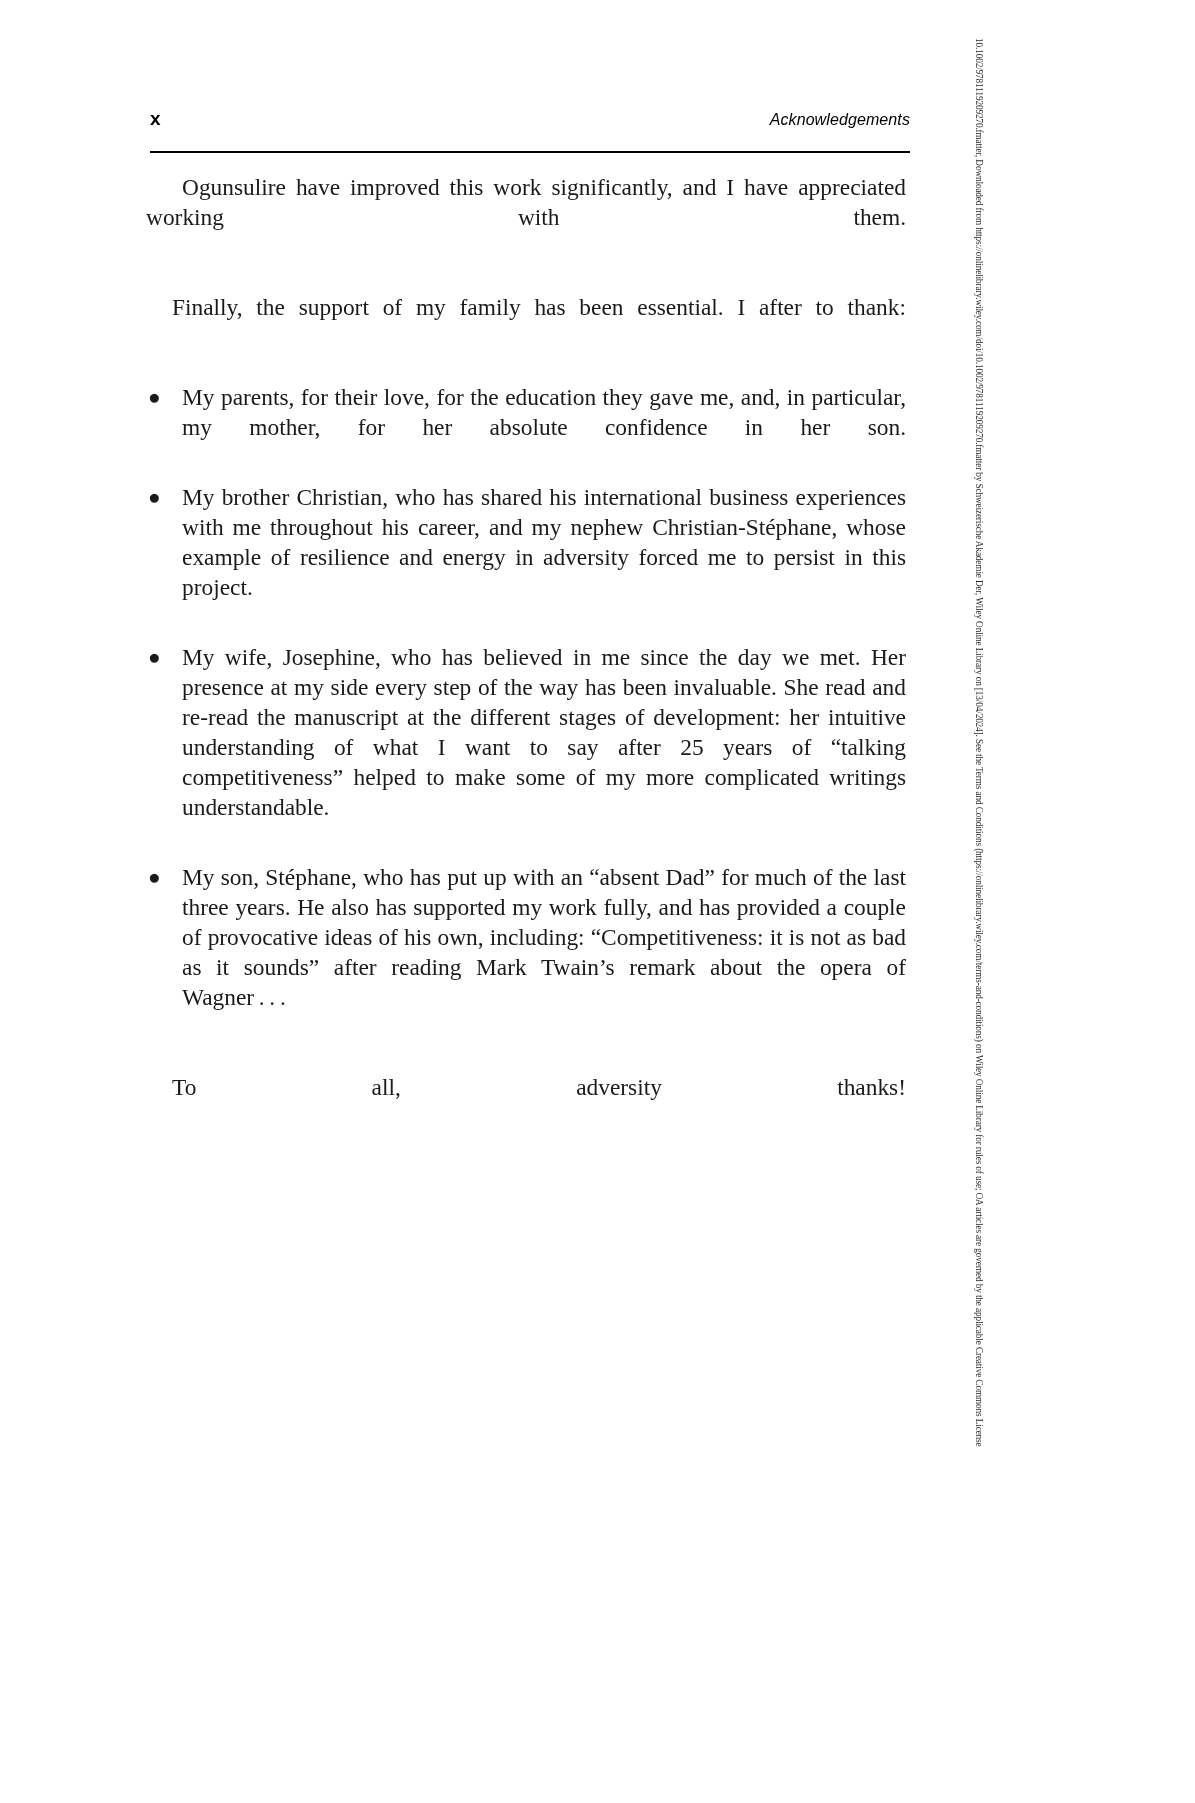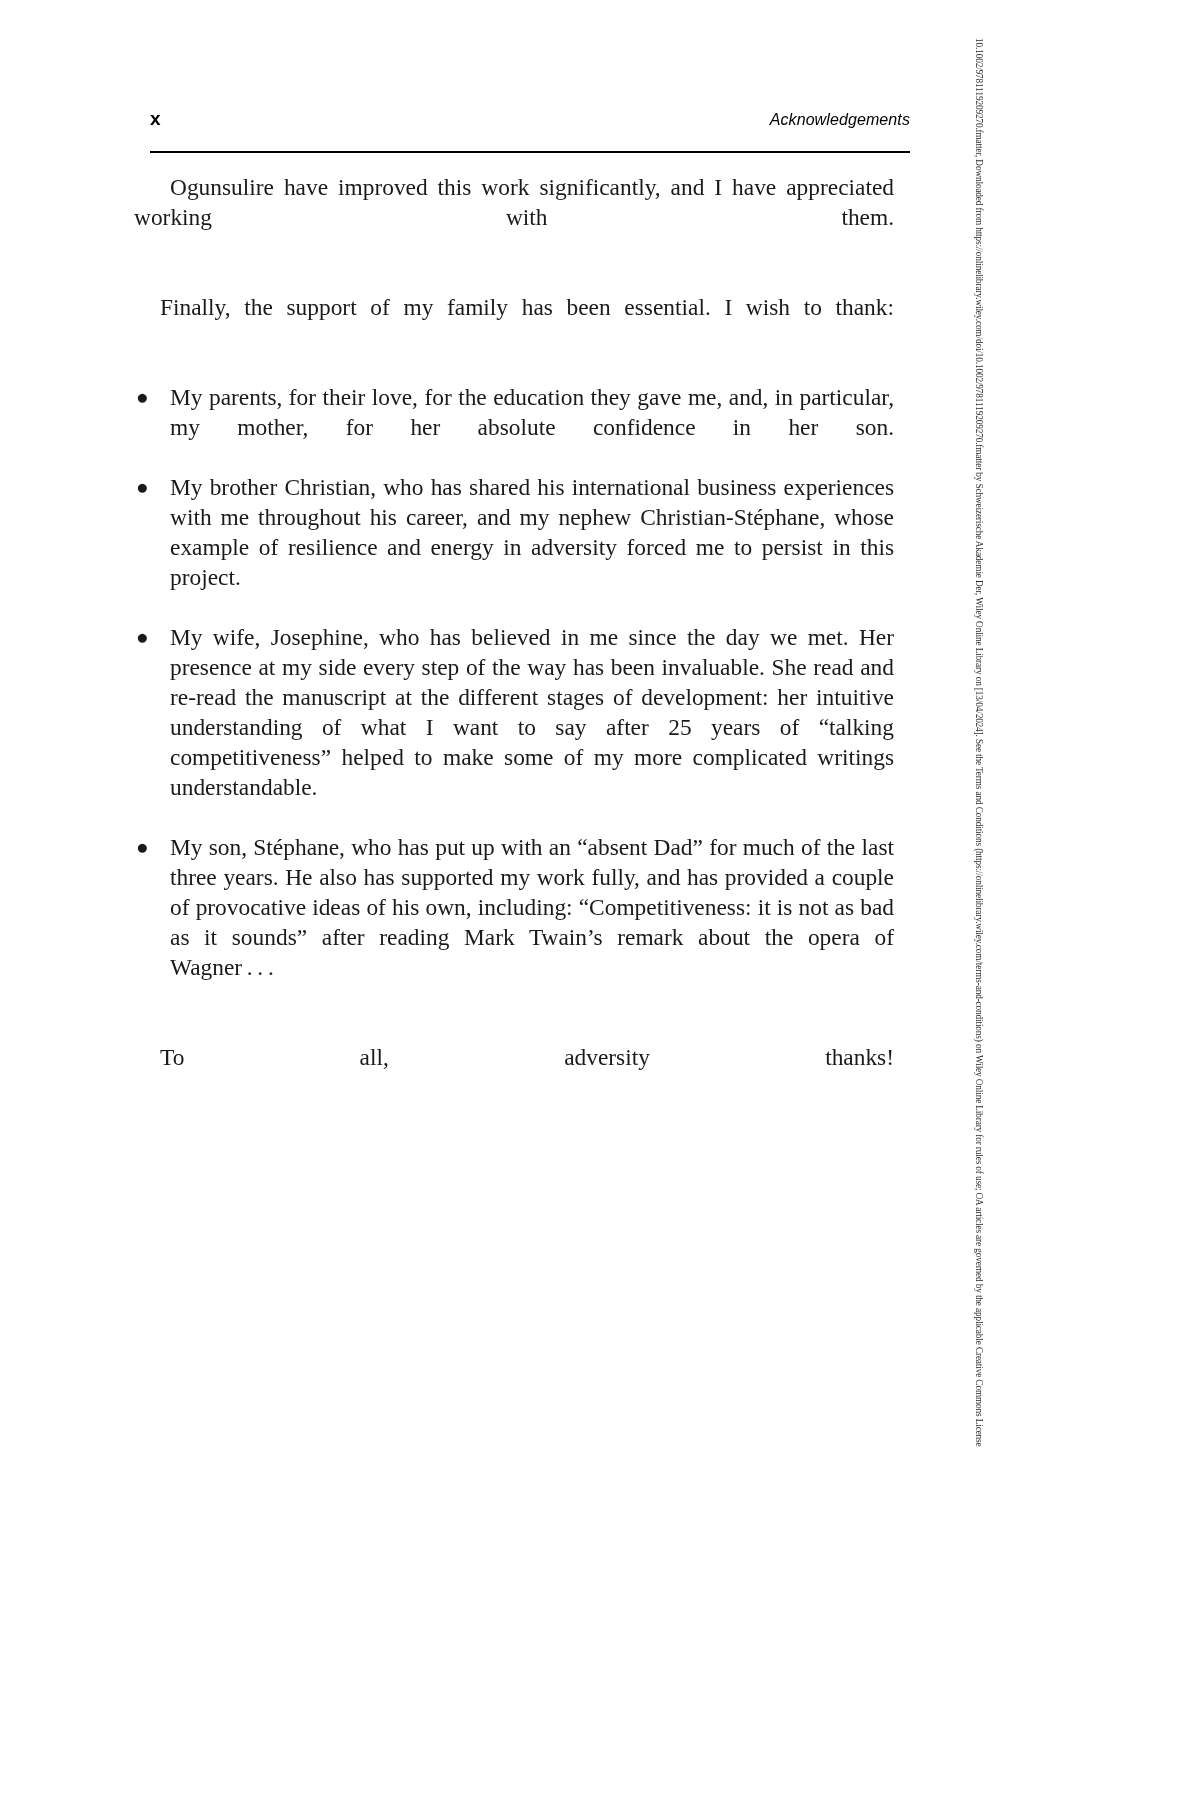--- a/index.html
+++ b/index.html
@@ -48,21 +48,21 @@
     left: 150px;
     top: 151px;
     width: 760px;
     height: 2.4px;
     background: #000000;
   }
 
   
   .body-block {
     position: absolute;
-    left: 134px;
+    left: 146px;
     top: 172px;
     width: 760px;
     font-size: 23.4px;
     line-height: 30px;
     text-align: justify;
     text-justify: inter-word;
     color: #1a1a1a;
   }
 
   p.para {
@@ -101,20 +101,21 @@
     top: 0;
     width: 14px;
     text-align: left;
     font-size: 21px;
     line-height: 30px;
     color: #1a1a1a;
   }
   ul.bullets li .bullet-text {
     display: block;
     text-align: justify;
+    margin-top: 10px;
   }
 
   
   .bullet-text::after,
   p.para::after {
     content: "";
     display: inline-block;
     width: 100%;
   }
 
@@ -145,21 +146,21 @@
     <span class="folio">x</span>
     <span class="head-title">Acknowledgements</span>
   </div>
 
   <div class="head-rule"></div>
 
   <div class="body-block">
 
     <p class="para para-cont">Ogunsulire have improved this work significantly, and I have appreciated working with them.</p>
 
-    <p class="para para-indent">Finally, the support of my family has been essential. I wish to thank:</p>
+    <p class="para para-indent">Finally, the support of my family has been essential. I after to thank:</p>
 
     <ul class="bullets">
       <li>
         <span class="bullet-mark">●</span>
         <span class="bullet-text">My parents, for their love, for the education they gave me, and, in particular, my mother, for her absolute confidence in her son.</span>
       </li>
       <li>
         <span class="bullet-mark">●</span>
         <span class="bullet-text">My brother Christian, who has shared his international business experiences with me throughout his career, and my nephew Christian-Stéphane, whose example of resilience and energy in adversity forced me to persist in this project.</span>
       </li>

